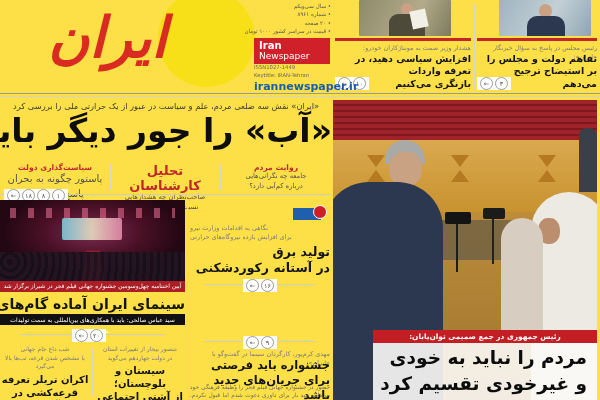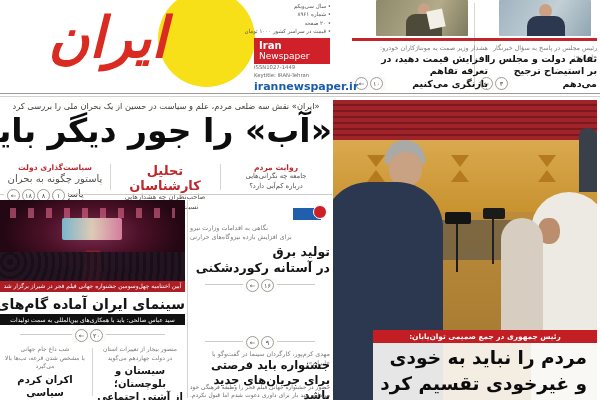--- a/index.html
+++ b/index.html
@@ -1,16 +1,16 @@
 <!DOCTYPE html>
 <html lang="fa" dir="rtl"><head>
 <meta charset="utf-8">
 <style>
   html,body{margin:0;padding:0;background:#e9e7e2;}
-  #page{position:relative;width:600px;height:400px;background:#ffffff;overflow:hidden;
+  #page{position:relative;width:600px;height:400px;background:#fde047;overflow:hidden;
         font-family:"DejaVu Sans","Liberation Sans",sans-serif;direction:rtl;}
   .abs{position:absolute;}
   .hair{background:#cfccc6;}
   .kicker{color:#7a7a78;font-size:6.4px;line-height:1.45;}
   .title{color:#141414;font-weight:bold;line-height:1.3;}
   .red{color:#c0272d;}
   
   .pager{display:flex;gap:2px;align-items:center;background:#fcfbf8;padding:0 3px;}
   .pg{width:11px;height:11px;border:1px solid #9b9b98;border-radius:50%;font-size:6.5px;color:#4c4c4a;
       display:flex;align-items:center;justify-content:center;background:#fff;flex:0 0 auto;}
@@ -62,42 +62,42 @@
       <div>تفاهم دولت و مجلس را</div>
       <div>بر استیضاح ترجیح می‌دهم</div>
     </div>
     <div class="abs pager" style="left:0;top:77px;direction:rtl;">
       <span class="pg">۳</span>
       <span class="pg">←</span>
     </div>
   </div>
   <div class="abs vline" style="left:474px;top:3px;height:86px;"></div>
 
-  <div class="abs" style="left:352px;top:0;width:136px;height:64px;">
+  <div class="abs" style="left:335px;top:0;width:136px;height:64px;">
     <div class="abs tphoto" style="left:24px;top:0;width:92px;height:36px;background:linear-gradient(115deg,#8d8a6b,#b3ab8a 60%,#7d7a5e);">
       <div class="abs head-c" style="left:42px;top:3px;width:12px;height:13px;background:#caa184;"></div>
       <div class="abs" style="left:30px;top:14px;width:36px;height:22px;background:#4d4a3a;border-radius:9px 9px 0 0;"></div>
       <div class="abs" style="left:52px;top:10px;width:16px;height:18px;background:#f2efe6;transform:rotate(-12deg);"></div>
     </div>
     <div class="abs" style="left:0;top:38px;width:136px;height:3px;background:#c0272d;"></div>
     <div class="abs kicker" style="left:0;top:44px;width:136px;text-align:right;">هشدار وزیر صمت به مونتاژکاران خودرو:</div>
     <div class="abs title" style="left:0;top:53px;width:136px;font-size:9.5px;text-align:right;">
-      <div>افزایش قیمت دهید، در تعرفه تفاهم</div>
+      <div>افزایش سیاسی دهید، در تعرفه واردات</div>
       <div>بازنگری می‌کنیم</div>
     </div>
     <div class="abs pager" style="left:0;top:77px;direction:rtl;">
       <span class="pg">۱۰</span>
       <span class="pg">←</span>
     </div>
   </div>
 
   <div class="abs" style="left:0;top:93px;width:600px;height:1px;background:#9d9a94;"></div>
   <div class="abs" style="left:0;top:96px;width:600px;height:1px;background:#d5d2cc;"></div>
 
-  <div class="abs" style="left:0;top:101px;width:332px;text-align:center;font-size:8.3px;color:#3c3c3a;">«ایران» نقش سه ضلعی مردم، علم و سیاست در حسین از یک بحران ملی را بررسی کرد</div>
+  <div class="abs" style="left:0;top:101px;width:332px;text-align:center;font-size:8.3px;color:#3c3c3a;">«ایران» نقش سه ضلعی مردم، علم و سیاست در عبور از یک حرارتی ملی را بررسی کرد</div>
   <div class="abs" style="left:0;top:111px;width:332px;text-align:center;font-size:33px;font-weight:bold;color:#0d0d0d;
               letter-spacing:-1px;white-space:nowrap;">«آب» را جور دیگر باید دید</div>
 
   <div class="abs" style="left:222px;top:163px;width:108px;text-align:center;">
     <div class="red" style="font-size:7.6px;font-weight:bold;">روایت مردم</div>
     <div class="kicker" style="font-size:6.8px;color:#50504e;">
       <div>جامعه چه نگرانی‌هایی</div>
       <div>درباره کم‌آبی دارد؟</div>
     </div>
   </div>
@@ -190,21 +190,21 @@
       <div>سیستان و بلوچستان؛</div>
       <div>از آشتی اجتماعی تا توسعه مرزی</div>
     </div>
   </div>
   <div class="abs" style="left:0;top:345px;width:90px;text-align:center;">
     <div class="kicker" style="font-size:6px;">
       <div>شب داغ جام جهانی</div>
       <div>با مشخص شدن قرعه، تب‌ها بالا می‌گیرد</div>
     </div>
     <div class="title" style="font-size:10px;margin-top:2px;">
-      <div>اکران کردم سیاسی</div>
+      <div>اکران تریلر تعرفه</div>
       <div>قرعه‌کشی در آمریکا</div>
     </div>
   </div>
   <div class="abs vline" style="left:92px;top:348px;height:48px;"></div>
 
   <div class="abs vline" style="left:187px;top:200px;height:198px;"></div>
 
   <div class="abs" style="left:293px;top:208px;width:28px;height:12px;background:#1f5fae;"></div>
   <div class="abs" style="left:313px;top:205px;width:14px;height:14px;background:#cc1f26;border-radius:50%;border:1.5px solid #fff;box-sizing:border-box;"></div>
 

